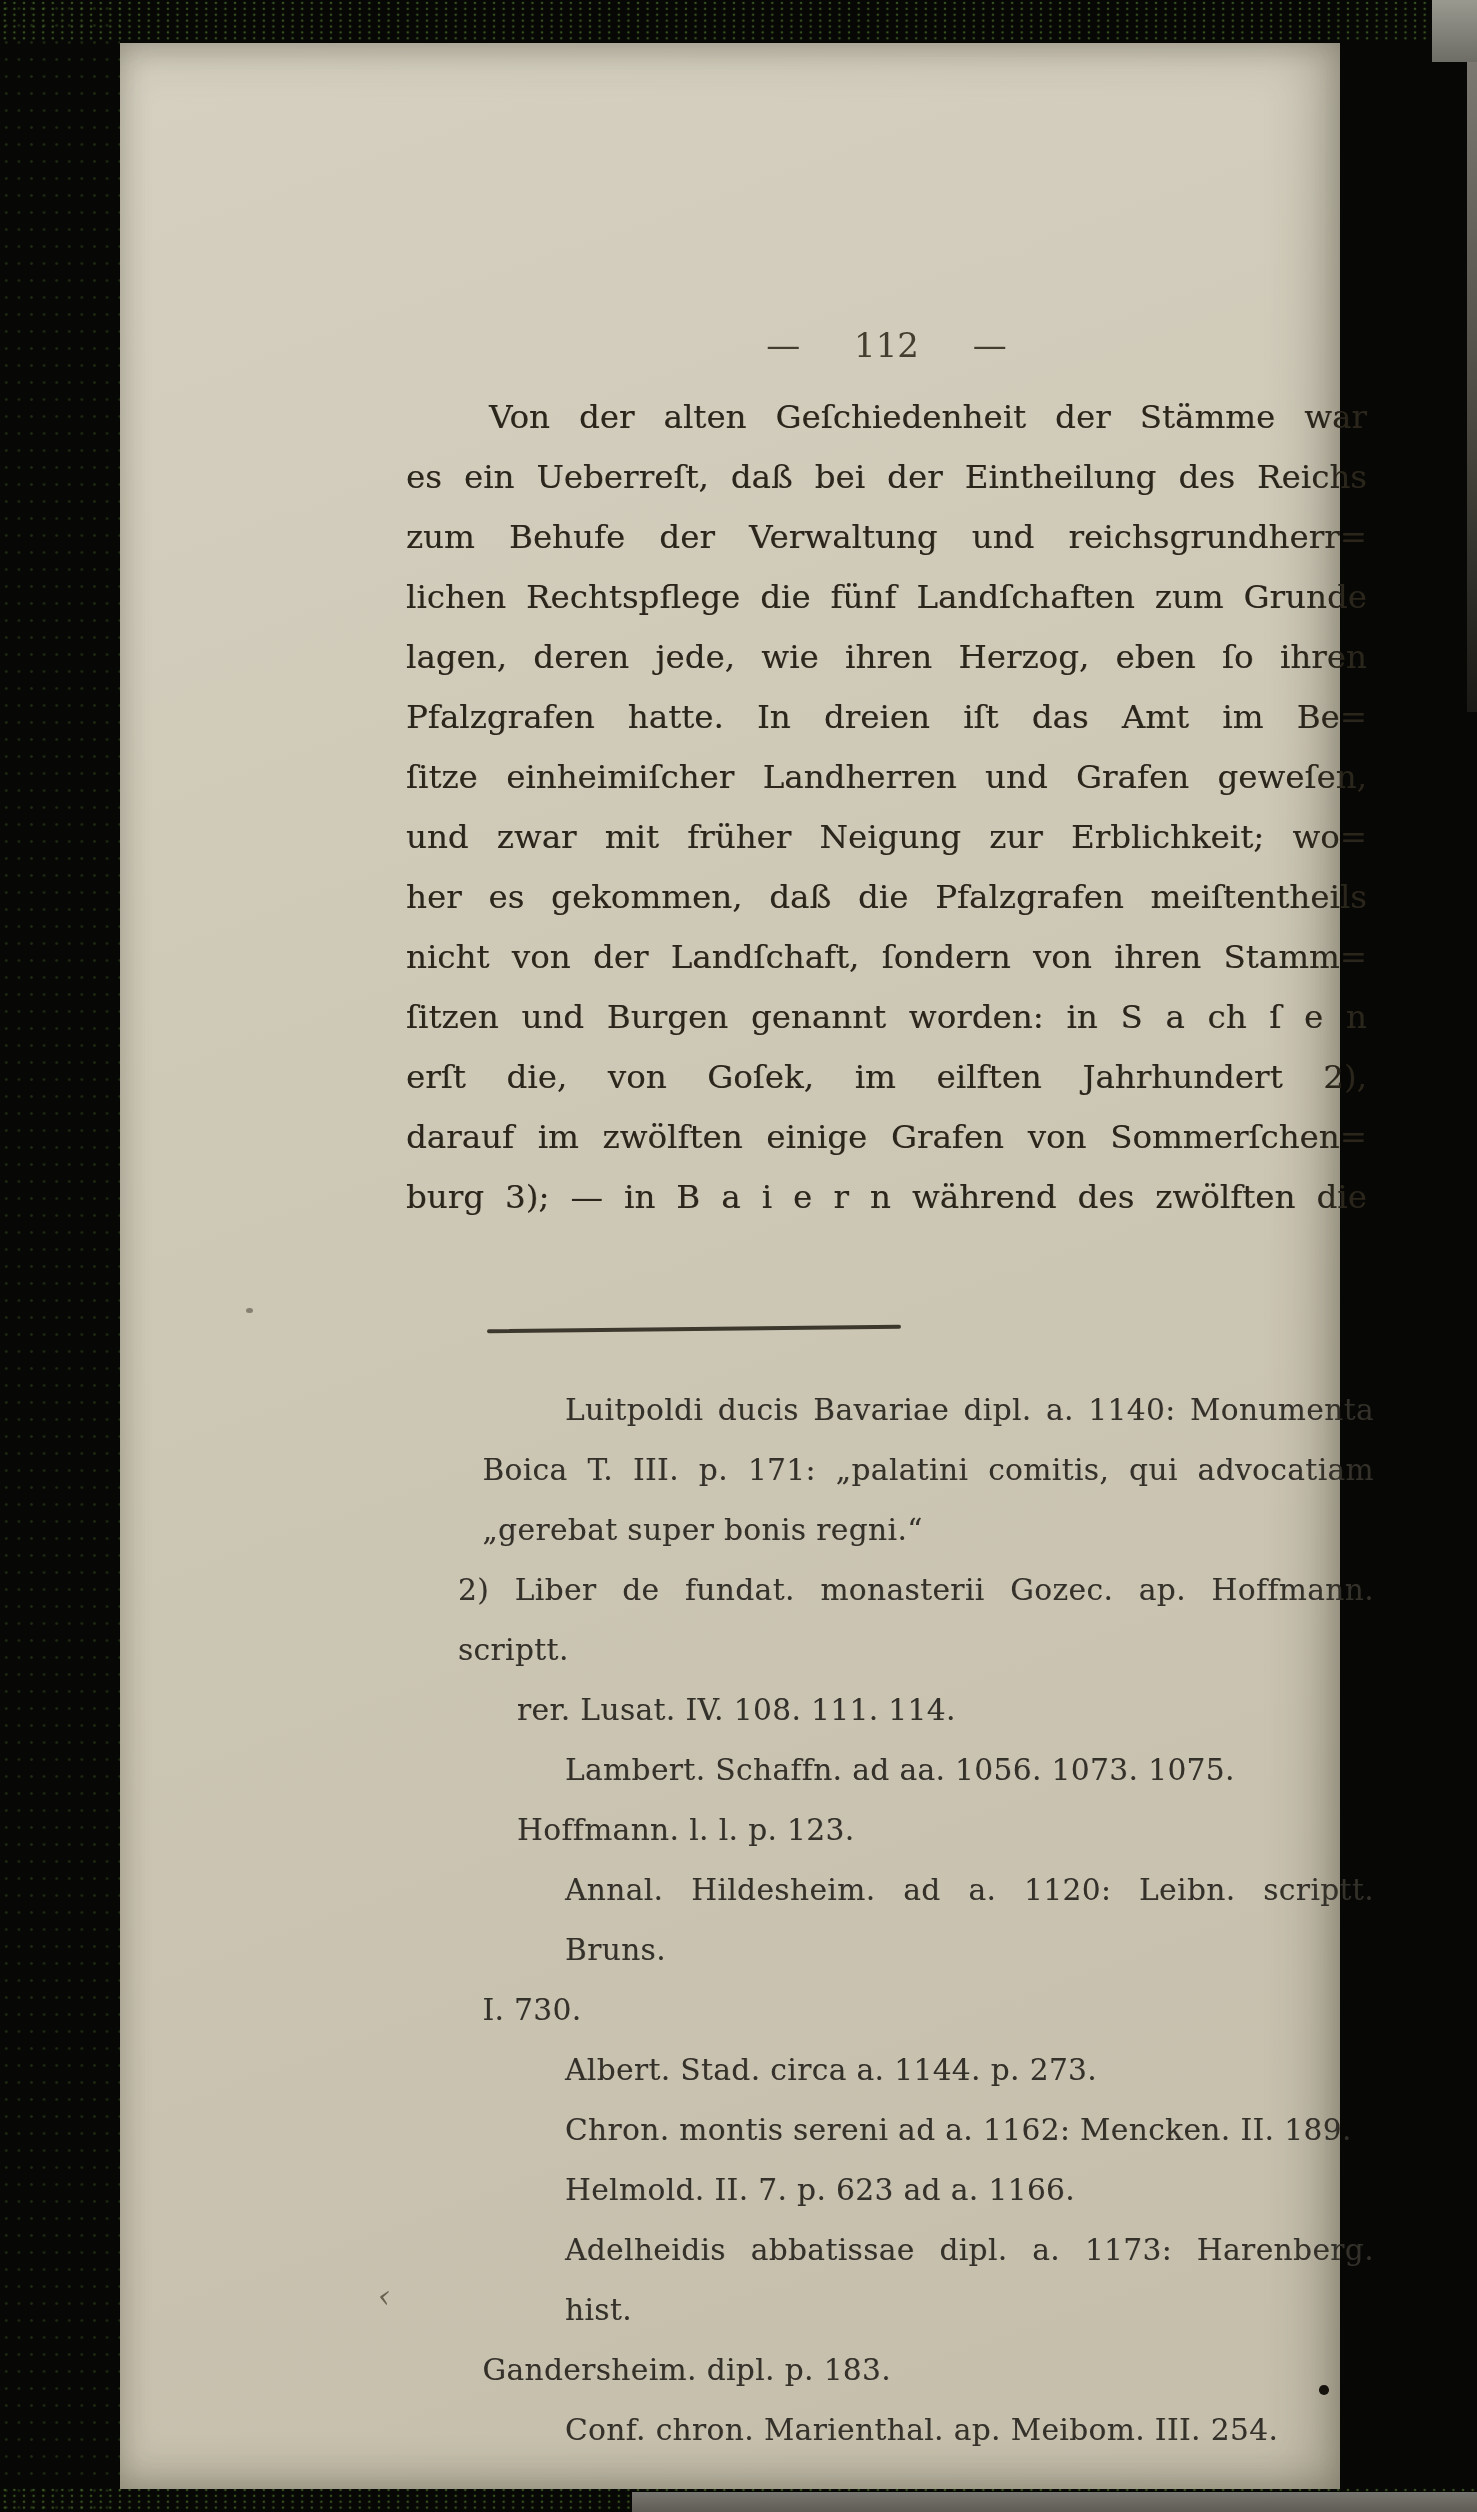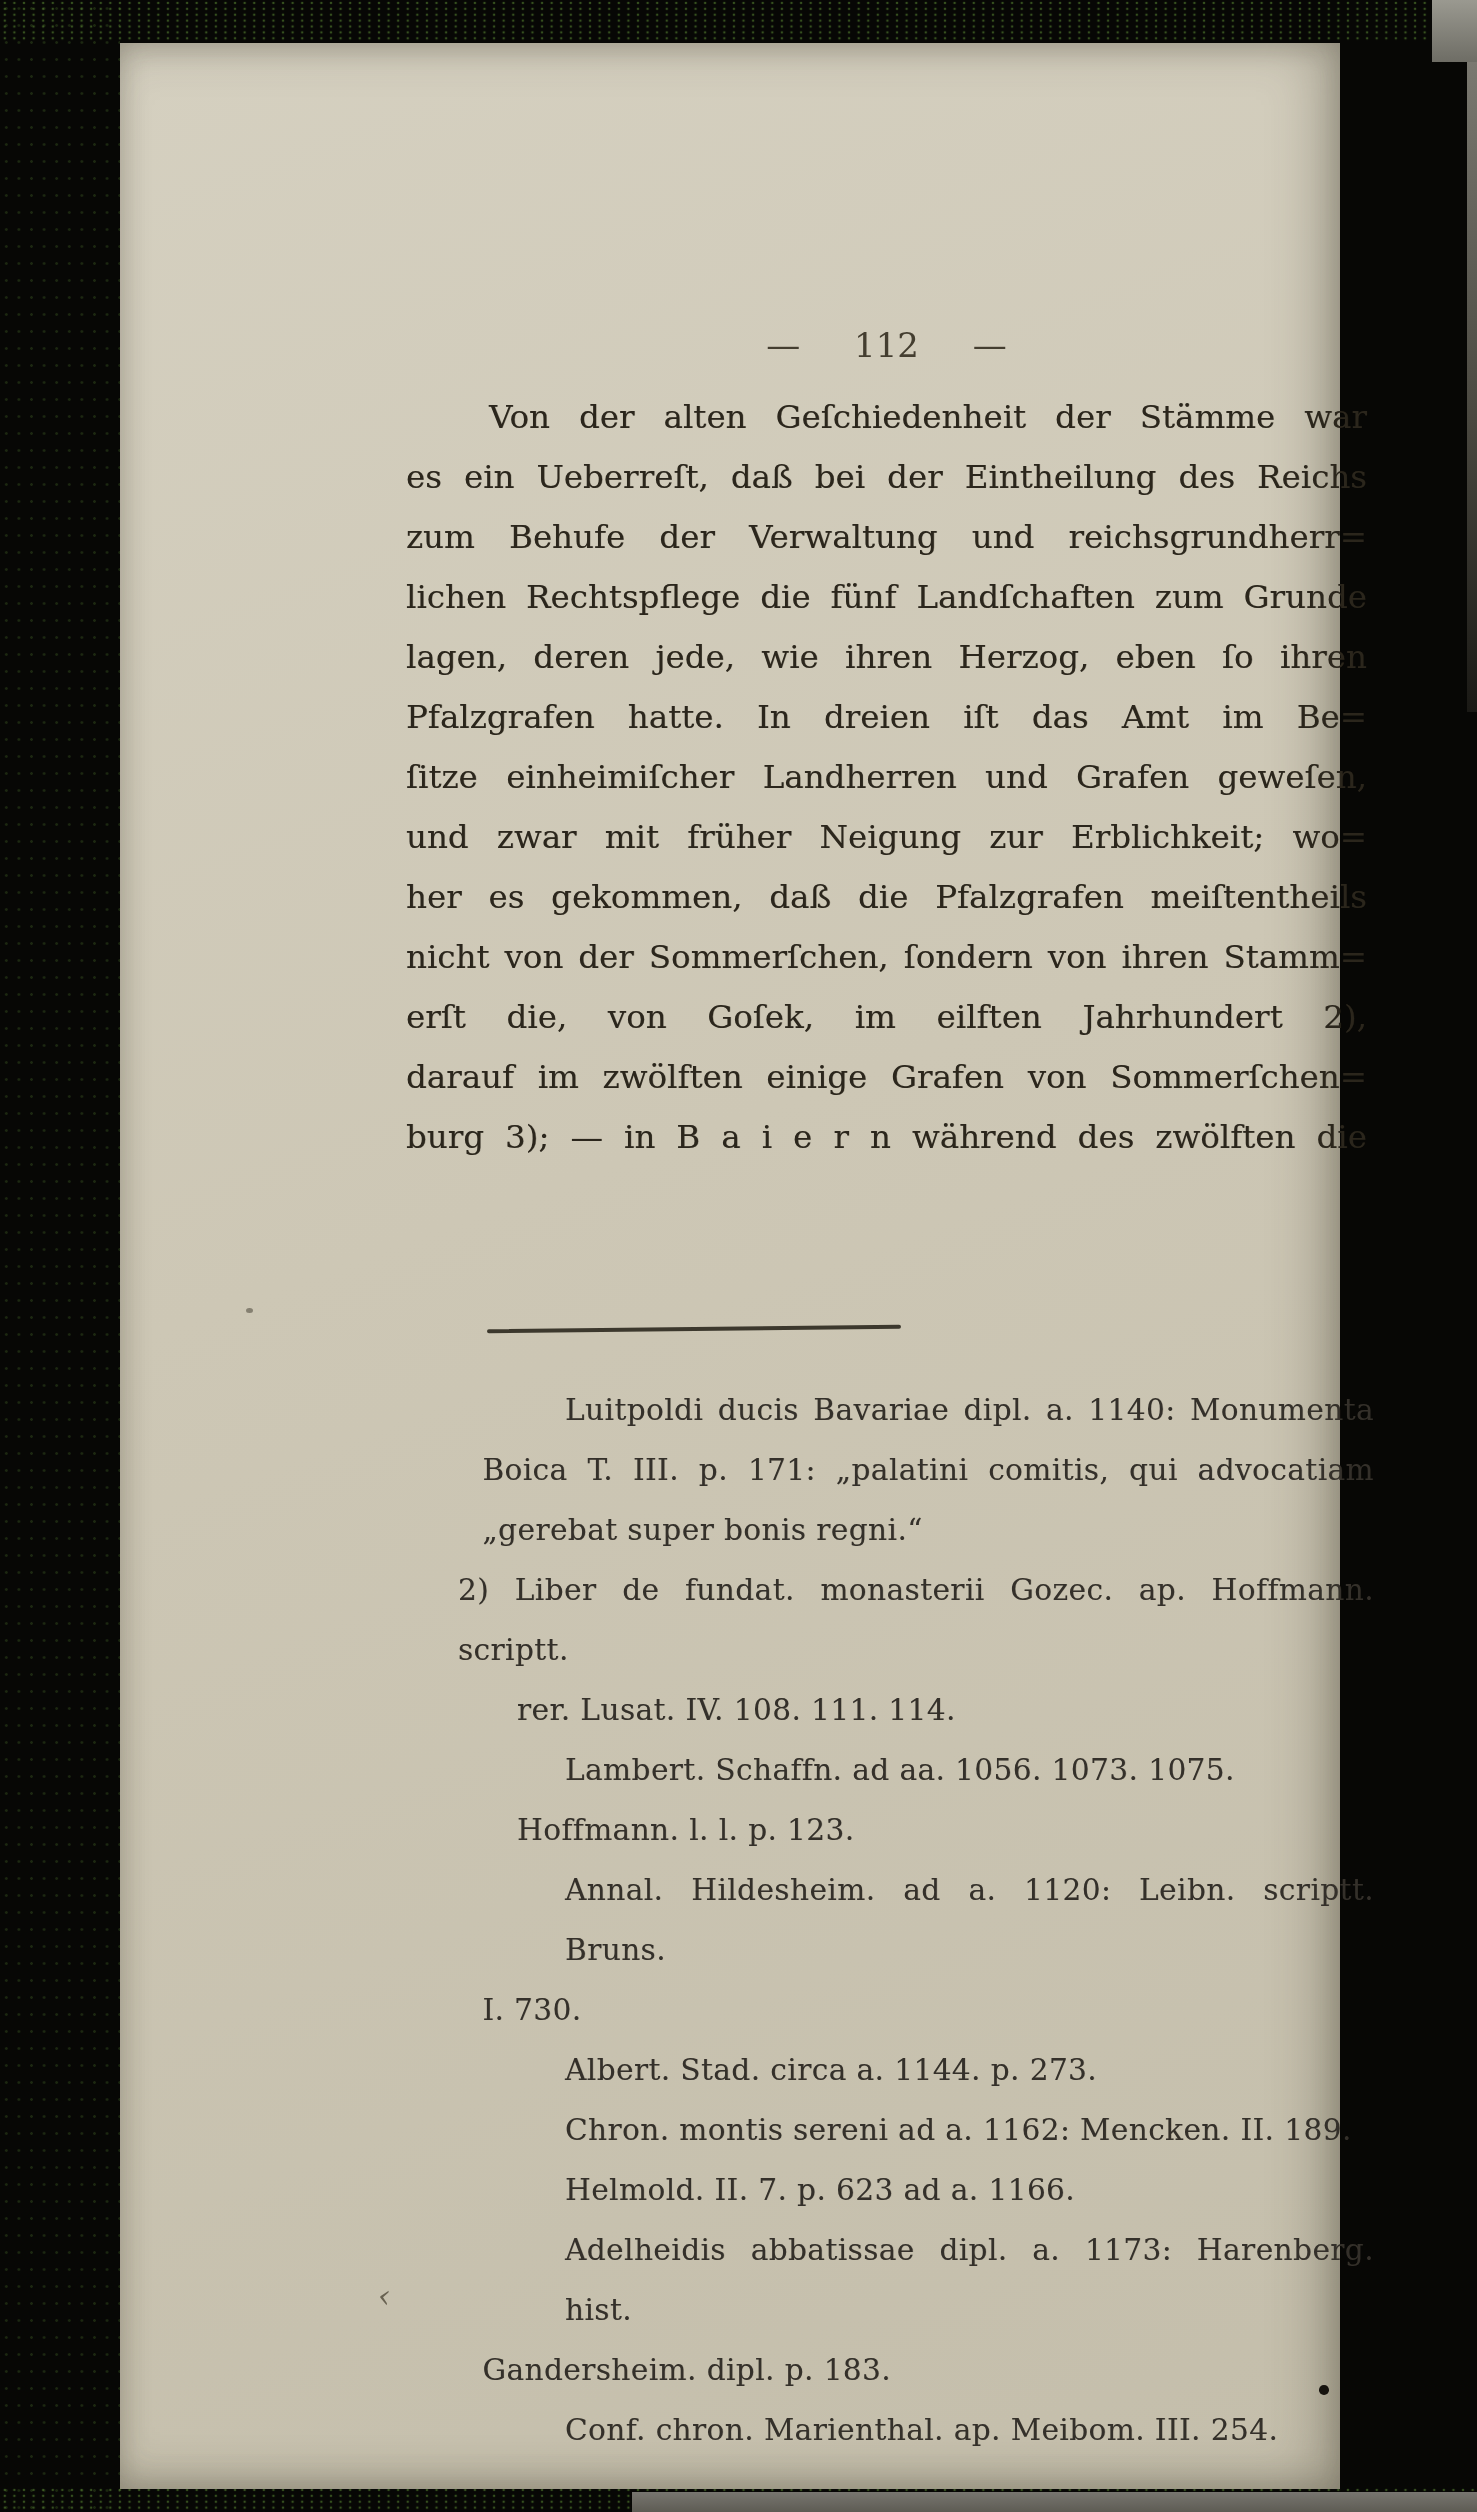--- a/index.html
+++ b/index.html
@@ -168,21 +168,22 @@
     <div class="maintext">
         <div class="mline just" style="padding-left: 83px;">Von der alten Geſchiedenheit der Stämme war</div>
         <div class="mline just">es ein Ueberreſt, daß bei der Eintheilung des Reichs</div>
         <div class="mline just">zum Behufe der Verwaltung und reichsgrundherr=</div>
         <div class="mline just">lichen Rechtspflege die fünf Landſchaften zum Grunde</div>
         <div class="mline just">lagen, deren jede, wie ihren Herzog, eben ſo ihren</div>
         <div class="mline just">Pfalzgrafen hatte. In dreien iſt das Amt im Be=</div>
         <div class="mline just">ſitze einheimiſcher Landherren und Grafen geweſen,</div>
         <div class="mline just">und zwar mit früher Neigung zur Erblichkeit; wo=</div>
         <div class="mline just">her es gekommen, daß die Pfalzgrafen meiſtentheils</div>
-        <div class="mline just">nicht von der Sommerſchen, ſondern von ihren Stamm=</div>
+        <div class="mline just">nicht von der Landſchaft, ſondern von ihren Stamm=</div>
+        <div class="mline just">ſitzen und Burgen genannt worden: in S a ch ſ e n</div>
         <div class="mline just">erſt die, von Goſek, im eilften Jahrhundert 2),</div>
         <div class="mline just">darauf im zwölften einige Grafen von Sommerſchen=</div>
         <div class="mline just">burg 3); — in B a i e r n während des zwölften die</div>
       </div>
 
     <div class="rule"></div>
 
     <div class="footnotes">
         <div class="fline just" style="padding-left: 107px;">Luitpoldi ducis Bavariae dipl. a. 1140: Monumenta</div>
         <div class="fline just" style="padding-left: 24.4px;">Boica T. III. p. 171: „palatini comitis, qui advocatiam</div>

